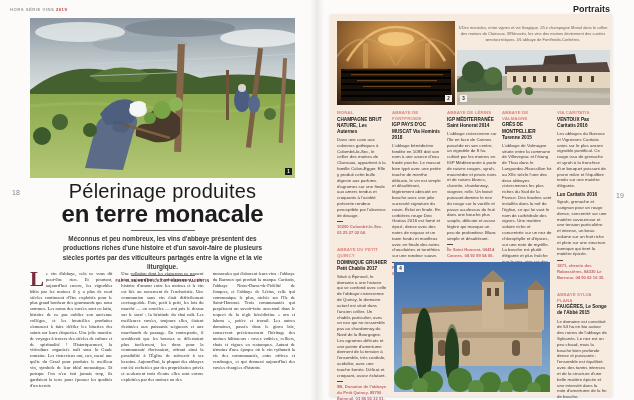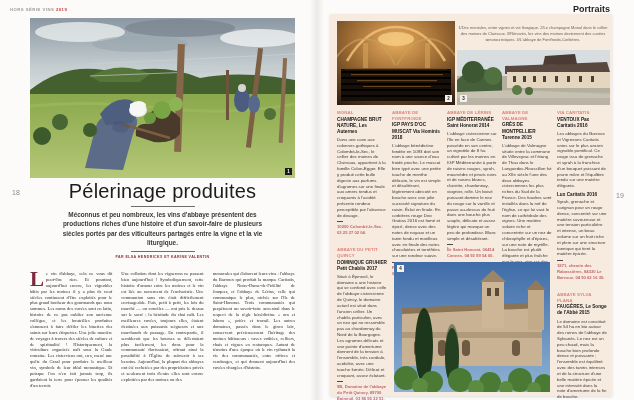--- a/index.html
+++ b/index.html
@@ -102,20 +102,21 @@
       <circle cx="12" cy="118" r="9" fill="#3c5a2b"></circle>
       <circle cx="240" cy="96" r="6" fill="#527137"></circle>
     </svg>
     <div class="marker dark" style="right:3px;bottom:3px;">1</div>
   </div>
 
   <div class="folio folio-left">18</div>
 
   <div class="title-block">
     <div class="title-l1">Pélerinage produites</div>
+    <div class="title-l2">en terre monacale</div>
     <div class="rule"></div>
     <div class="standfirst">Méconnus et peu nombreux, les vins d'abbaye présentent des productions riches d'une histoire et d'un savoir-faire de plusieurs siècles portés par des viticulteurs partagés entre la vigne et la vie liturgique.</div>
     <div class="rule"></div>
     <div class="byline">PAR ELSA HENDRICKX ET KARINE VALENTIN</div>
   </div>
 
   <div class="bodycols">
     <div class="bodycol"><span class="dropcap">L</span><span>e vin d'abbaye, cela ne vous dit peut-être rien. Et pourtant, aujourd'hui encore, les vignobles bâtis par les moines il y a plus de neuf siècles continuent d'être exploités pour le plus grand bonheur des gourmands que nous sommes. Les noms des cuvées sont en latin, histoire de ne pas oublier son ancienne collègue, et les bouteilles produites s'amusent à faire défiler les binettes des saints sur leurs étiquettes. Une jolie manière de voyager à travers des siècles de culture et de spiritualité ! Historiquement, la viticulture organisée naît sous la Gaule romaine. Les cisterciens ont, eux, mené une quête du Graal pour produire le meilleur vin, symbole de leur idéal monastique. Et puisque l'on n'en fait jamais trop, ils gardaient la terre pour épouser les qualités d'un terroir.</span></div>
     <div class="bodycol">Une collation dont les vignerons ne passent bien aujourd'hui ! Symboliquement, cette histoire d'amour entre les moines et le vin est liée au sacrement de l'eucharistie. Une communion sans vin était difficilement envisageable. Puis, petit à petit, les lois du marché — ou conciles — ont pris le dessus sur le sacré ; la bénitude du chai naît. Les meilleures cuvées, toujours elles, étaient destinées aux puissants seigneurs et aux marchands de passage. En contrepartie, il semblerait que les bourses se délestaient plus facilement, les dons pour la communauté florissaient, offrant ainsi la possibilité à l'Église de subvenir à ses besoins. Aujourd'hui, la plupart des abbayes ont été rachetées par des propriétaires privés et seulement trois d'entre elles sont encore exploitées par des moines ou des</div>
     <div class="bodycol">monacales qui élaborent leurs vins : l'abbaye du Barroux qui produit la marque Caritatis, l'abbaye Notre-Dame-de-Fidélité de Jouques, et l'abbaye de Lérins, celle qui communique le plus, nichée sur l'île de Saint-Honorat. Trois communautés qui perpétuent un savoir-faire ancestral dans le respect de la règle bénédictine « ora et labora », prière et travail. Les autres domaines, passés dans le giron laïc, conservent précieusement l'héritage des moines bâtisseurs : caves voûtées, celliers, chais et vignes en restanques. Autant de témoins d'une époque où le vin rythmait la vie des communautés, entre offices et vendanges, et qui donnent aujourd'hui des cuvées chargées d'histoire.</div>

